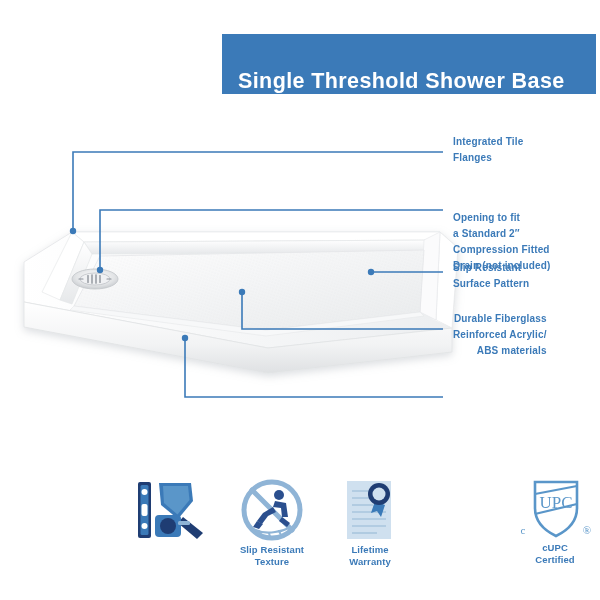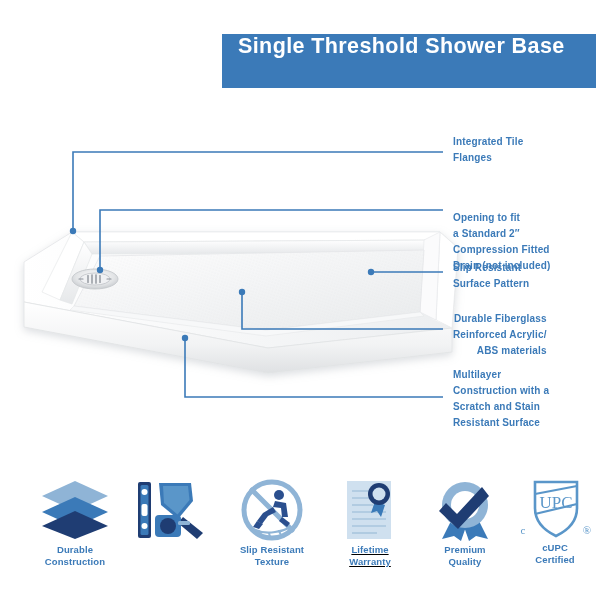--- a/index.html
+++ b/index.html
@@ -8,23 +8,23 @@
     width:600px;height:600px;
     background:#ffffff;
     font-family:"Liberation Sans", sans-serif;
     overflow:hidden;
     position:relative;
   }
   #stage{position:absolute;left:0;top:0;width:600px;height:600px;}
 
   
   .banner{
-    position:absolute;left:222px;top:34px;width:374px;height:54px;
+    position:absolute;left:222px;top:34px;width:374px;height:60px;
     background:#3b7ab8;
-    display:flex;align-items:flex-start;
+    display:flex;align-items:flex-end;
   }
   .banner-title{
     color:#ffffff;
     font-size:21.5px;
     font-weight:bold;
     letter-spacing:.4px;
     padding-left:16px;
     white-space:nowrap;
   }
 
@@ -168,36 +168,21 @@
 Compression Fitted
 Drain (not included)</div>
 
   <div class="callout" style="left:453px;top:260px;">Slip Resistant
 Surface Pattern</div>
 
   <div class="callout" style="left:453px;top:311px;text-align:right;">Durable Fiberglass
 Reinforced Acrylic/
 ABS materials</div>
 
-  <div class="callout" style="left:453px;top:367px;">Multilayer
-Construction with a
-Scratch and Stain
-Resistant Surface</div>
-
-  <div class="feature" style="left:25px;top:478px;">
-    <div class="ficon">
-      <svg width="74" height="62" viewBox="0 0 74 62">
-        <polygon points="37,2 70,17 37,32 4,17" fill="#8fb4d6"></polygon>
-        <polygon points="37,18 70,33 37,48 4,33" fill="#3b7ab8"></polygon>
-        <polygon points="37,32 70,47 37,60 4,47" fill="#1f3d73"></polygon>
-      </svg>
-    </div>
-    <div class="fcap">Durable
-Construction</div>
-  </div>
+
 
   <div class="feature" style="left:122px;top:478px;">
     <div class="ficon">
       <svg width="78" height="62" viewBox="0 0 78 62">
 
         <rect x="5" y="3" width="13" height="56" rx="2" fill="#1f3d73"></rect>
         <rect x="7.5" y="6" width="8" height="50" rx="1.5" fill="#3b7ab8"></rect>
         <circle cx="11.5" cy="13" r="3" fill="#ffffff"></circle>
         <rect x="8.5" y="25" width="6" height="12" rx="2" fill="#ffffff"></rect>
         <circle cx="11.5" cy="47" r="3" fill="#ffffff"></circle>
@@ -227,21 +212,21 @@
         <path d="M 18,42 L 14,48 L 20,50 L 24,45 Z" fill="#2b4f8e"></path>
 
         <path d="M 14,50 q 10,5 22,3 q 8,-1 14,-4" fill="none" stroke="#8fb4d6" stroke-width="2.2" stroke-linecap="round"></path>
         <path d="M 20,52 l 2,4 M 30,54 l 1,4 M 40,52 l 2,4" stroke="#8fb4d6" stroke-width="2" stroke-linecap="round"></path>
       </svg>
     </div>
     <div class="fcap">Slip Resistant
 Texture</div>
   </div>
 
-  <div class="feature" style="left:320px;top:478px;text-decoration:underline;">
+  <div class="feature" style="left:320px;top:478px;">
     <div class="ficon">
       <svg width="66" height="62" viewBox="0 0 66 62">
         <rect x="10" y="2" width="44" height="58" fill="#cfe0ef"></rect>
         <g stroke="#a9c6de" stroke-width="1.6">
           <line x1="15" y1="12" x2="49" y2="12"></line>
           <line x1="15" y1="19" x2="49" y2="19"></line>
           <line x1="15" y1="26" x2="36" y2="26"></line>
           <line x1="15" y1="33" x2="49" y2="33"></line>
           <line x1="15" y1="40" x2="49" y2="40"></line>
           <line x1="15" y1="47" x2="49" y2="47"></line>
@@ -250,36 +235,20 @@
 
         <path d="M 38,22 L 34,34 L 40,32 L 44,38 L 48,26 Z" fill="#3b7ab8"></path>
         <circle cx="42" cy="15" r="11" fill="#1f3d73"></circle>
         <circle cx="42" cy="15" r="6.5" fill="#cfe0ef"></circle>
       </svg>
     </div>
     <div class="fcap">Lifetime
 Warranty</div>
   </div>
 
-  <div class="feature" style="left:415px;top:478px;">
-    <div class="ficon">
-      <svg width="70" height="62" viewBox="0 0 70 62">
-
-        <path d="M 24,36 L 12,60 L 24,57 L 31,62 L 38,42 Z" fill="#3b7ab8"></path>
-        <path d="M 46,36 L 58,60 L 46,57 L 39,62 L 32,42 Z" fill="#3b7ab8"></path>
-
-        <circle cx="35" cy="26" r="23" fill="#8fb4d6"></circle>
-        <circle cx="35" cy="26" r="14" fill="#ffffff"></circle>
-
-        <path d="M 16,24 L 27,35 L 52,8 L 59,17 L 28,50 L 9,32 Z" fill="#1f3d73"></path>
-      </svg>
-    </div>
-    <div class="fcap">Premium
-Quality</div>
-  </div>
 
   <div class="feature" style="left:505px;top:476px;">
     <div class="ficon">
       <svg width="76" height="64" viewBox="0 0 76 64">
         <path d="M 18,6 L 60,6 L 60,32 Q 60,50 39,60 Q 18,50 18,32 Z" fill="none" stroke="#5a96c9" stroke-width="2.6"></path>
         <line x1="18" y1="18" x2="60" y2="10" stroke="#5a96c9" stroke-width="2.2"></line>
         <line x1="18" y1="38" x2="60" y2="28" stroke="#5a96c9" stroke-width="2.2"></line>
         <text x="39" y="32" text-anchor="middle" font-family="Liberation Serif, serif" font-size="17" fill="#5a96c9">UPC</text>
         <text x="6" y="58" text-anchor="middle" font-family="Liberation Serif, serif" font-size="11" fill="#5a96c9">c</text>
         <text x="70" y="58" text-anchor="middle" font-family="Liberation Serif, serif" font-size="11" fill="#5a96c9">®</text>

